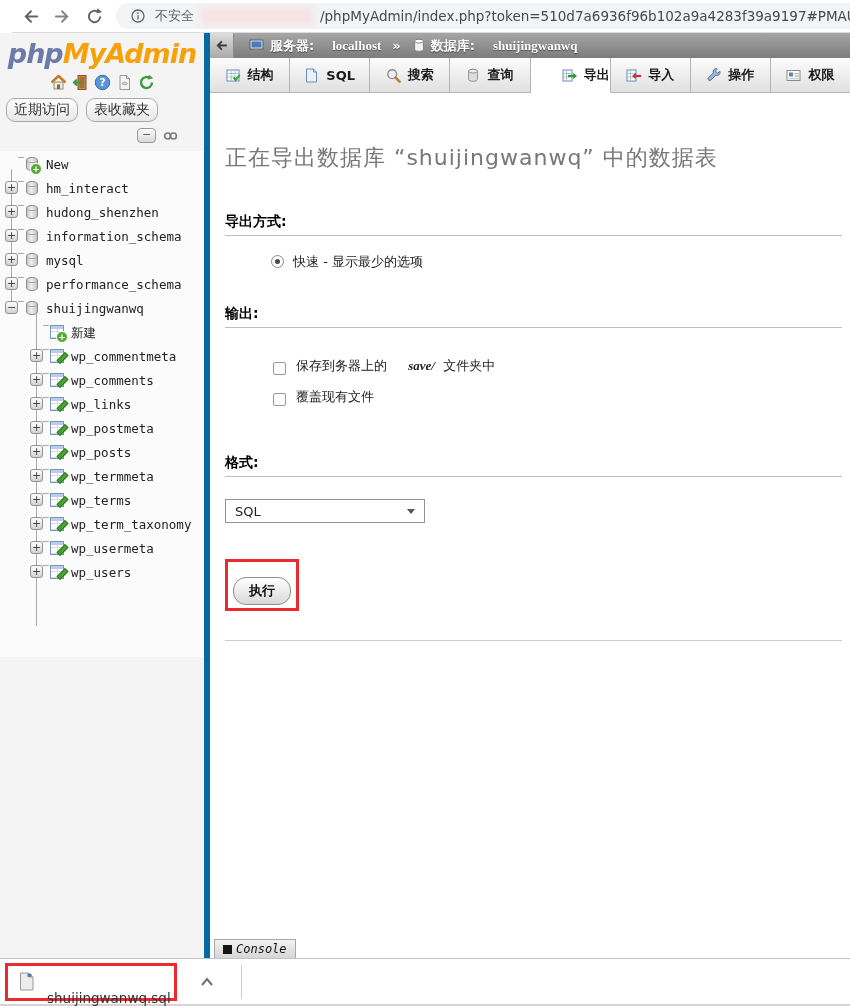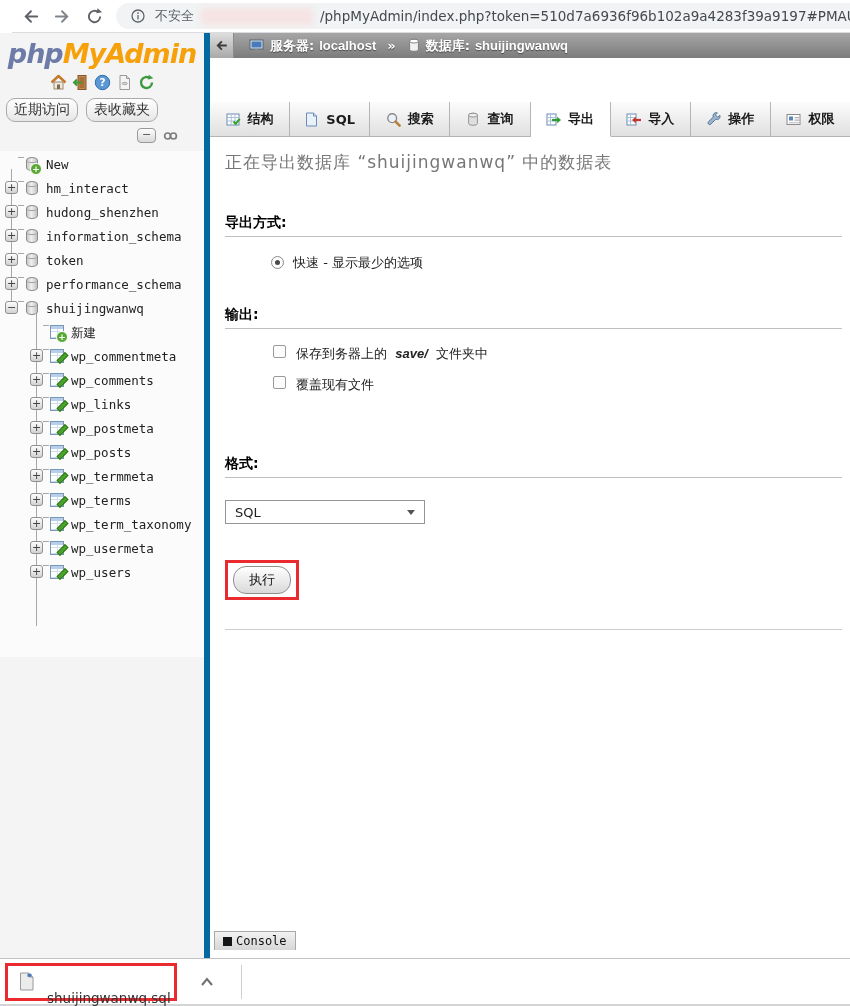--- a/index.html
+++ b/index.html
@@ -1,18 +1,18 @@
 <!DOCTYPE html>
 <html><head>
 <meta charset="utf-8">
 <style>
   * { margin:0; padding:0; box-sizing:border-box; }
   html,body { background:#fff; }
   body { font-family:"DejaVu Sans","Liberation Sans",sans-serif; font-size:12px; color:#222; }
-  .mono { font-family:Liberation Sans, sans-serif; }
+  .mono { font-family:Liberation Serif, serif;margin-left:13px; }
 
   #screen { position:relative; width:850px; height:1006px; background:#fff; overflow:hidden; }
 
   
   .browser-bar { position:absolute; top:0; left:12px; width:850px; height:33px; background:#fff;
     border-bottom:1px solid #dadce0; display:flex; align-items:center; padding:0 4px 0 8px; gap:12px; }
   .nav-ico { width:20px; height:20px; flex:none; display:flex; align-items:center; justify-content:center; cursor:pointer; }
   .address-bar { flex:1; height:26px; background:#f1f3f4; border-radius:14px; display:flex; align-items:center;
     padding:0 6px 0 12px; gap:7px; overflow:hidden; white-space:nowrap; margin-right:-16px; }
   .addr-sec { color:#5f6368; font-size:13px; flex:none; }
@@ -71,59 +71,59 @@
 
   .crumb-bar { height:25px; flex:none; background:linear-gradient(#a6a6a6,#7c7c7c); display:flex; align-items:center;
     color:#fff; font-weight:bold; font-size:13px; gap:5px; text-shadow:0 1px 1px rgba(0,0,0,.45); }
   .back-btn { width:24px; height:25px; flex:none; background:linear-gradient(#dedede,#a9a9a9); border-right:1px solid #8a8a8a;
     display:flex; align-items:center; justify-content:center; cursor:pointer; margin-right:10px; }
   .crumb-ico { display:flex; flex:none; }
   .crumb-bar .mono { font-weight:bold; }
   .crumb-link { cursor:pointer; }
   .crumb-sep { margin:0 6px; }
 
-  .tab-bar { height:35px; flex:none; display:flex; background:linear-gradient(#fbfbfb,#dcdcdc);margin-top:44px; }
+  .tab-bar { height:35px; flex:none; display:flex; background:linear-gradient(#fbfbfb,#dcdcdc); }
   .tab { flex:1; display:flex; align-items:center; justify-content:center; gap:7px;
     border-right:1px solid #b5b5b5; border-bottom:1px solid #b5b5b5;
     background:linear-gradient(#fcfcfc,#e0e0e0); font-weight:bold; font-size:13px; color:#1a1a1a; cursor:pointer; }
   .tab:last-child { border-right:none; }
-  .tab.active { background:#fff; border-bottom-color:#fff; }
+  .tab.active { background:#fff; border-bottom-color:#fff;justify-content:flex-end; }
 
   .content { flex:1; padding:0 8px 0 15px; position:relative; }
-  .page-title { color:#777; font-size:17px; font-weight:normal; margin-top:14px; letter-spacing:1px; }
+  .page-title { color:#777; font-size:22px; font-weight:normal; margin-top:50px; letter-spacing:1px; }
 
   .section { margin-top:0; }
   .sec-head { border-bottom:1px solid #bfbfbf; padding-bottom:4px; }
   .sec-label { font-weight:bold; font-size:14px; color:#000; }
   .sec-exportmethod .sec-head { margin-top:40px; }
   .sec-output .sec-head { margin-top:31px; }
   .sec-format .sec-head { margin-top:48px; }
 
   .opt-rows { margin:13px 0 0 46px; }
   .opt-row { display:flex; align-items:center; height:25px; gap:9px; cursor:pointer; font-size:13px; color:#222; }
   .radio { width:13px; height:13px; border-radius:50%; border:1px solid #8a8a8a; background:#fdfdfd; position:relative; flex:none; }
   .radio[data-state="checked"]::after { content:""; position:absolute; left:3px; top:3px; width:5px; height:5px;
     border-radius:50%; background:#4a4a4a; }
   .chk-rows { margin:16px 0 0 48px; }
-  .chk-row { display:flex; align-items:flex-start; height:31px; gap:10px; cursor:pointer; font-size:13px; color:#222; }
+  .chk-row { display:flex; align-items:flex-end; height:31px; gap:10px; cursor:pointer; font-size:13px; color:#222; }
   .checkbox { width:13px; height:13px; border:1px solid #9a9a9a; border-radius:2px; background:#fcfcfc; flex:none; }
   .save-dir { font-weight:bold; font-style:italic; }
 
   .select-box { margin-top:22px; width:200px; height:24px; border:1px solid #949494; background:#fff;
     display:flex; align-items:center; justify-content:space-between; padding:0 9px; font-size:13px; cursor:pointer; }
   .select-caret { width:0; height:0; border-left:4px solid rgba(0,0,0,0); border-right:4px solid rgba(0,0,0,0);
     border-top:5px solid #555; }
 
   .go-wrap { margin-top:36px; }
   .red-box { display:inline-block; border:3px solid #ea2a2f; padding:3px 5px; }
   .go-btn { border:1px solid #8f8f8f; border-radius:13px; background:linear-gradient(#ffffff,#d9d9d9);
-    padding:4px 15px; font-weight:normal; font-size:13px; color:#111; cursor:pointer; }
+    padding:4px 15px; font-weight:bold; font-size:13px; color:#111; cursor:pointer;margin-top:12px; }
   .divider { border:none; border-top:1px solid #ccc; margin-top:29px; }
 
-  .console-bar { position:absolute; left:0; bottom:8px; right:0; height:20px; }
+  .console-bar { position:absolute; left:0; bottom:0; right:0; height:20px;font-style:italic; }
   .console-tab { position:absolute; left:4px; bottom:0; height:19px; display:flex; align-items:center; gap:4px;
     padding:0 8px; border:1px solid #a8a8a8; border-bottom:none; background:linear-gradient(#f2f2f2,#d6d6d6);
     font-family:"DejaVu Sans Mono","Liberation Mono",monospace; font-size:12px; color:#111; cursor:pointer; }
   .console-sq { width:9px; height:9px; background:#151515; display:inline-block; }
 
   
   .shelf { position:absolute; left:0; bottom:0; width:850px; height:48px; background:#fff;
     border-top:1px solid #c3c3c3; border-bottom:2px solid #d4d4d4; display:flex; align-items:center; }
   .shelf-redbox { margin-left:5px; border:3px solid #ea2a2f; height:38px; width:172px; display:flex; align-items:center;
     padding:0 10px; gap:12px; }
@@ -252,21 +252,21 @@
             <span class="exp plus"></span>
             <span class="dash"></span>
             <span class="ti db"></span>
             <span class="tlabel">information_schema</span>
           </div>
 
           <div class="trow lvl0">
             <span class="exp plus"></span>
             <span class="dash"></span>
             <span class="ti db"></span>
-            <span class="tlabel">token</span>
+            <span class="tlabel">mysql</span>
           </div>
 
           <div class="trow lvl0">
             <span class="exp plus"></span>
             <span class="dash"></span>
             <span class="ti db"></span>
             <span class="tlabel">performance_schema</span>
           </div>
 
           <div class="trow lvl0">

